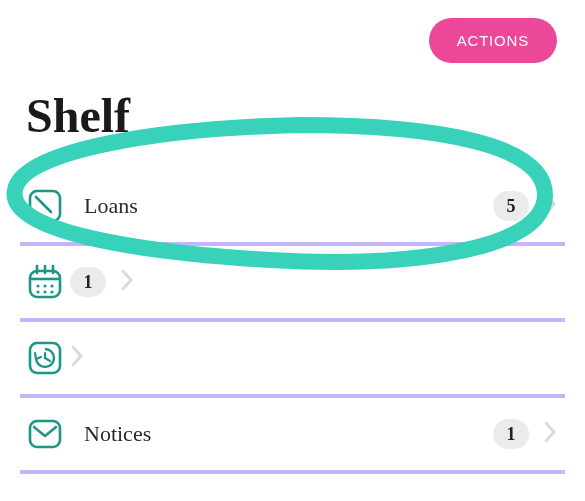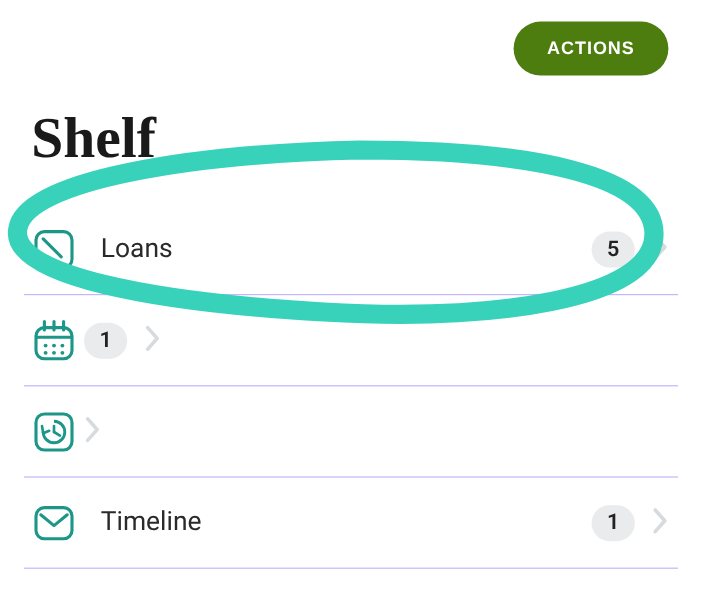--- a/index.html
+++ b/index.html
@@ -8,26 +8,26 @@
     background: #fff;
     width: 585px;
     height: 501px;
     position: relative;
     overflow: hidden;
   }
   .actions-btn {
     position: absolute;
     top: 18px;
     right: 28px;
-    background: #4d7c0f;
+    background: #ec4899;
     color: #fff;
     border: none;
     border-radius: 24px;
     font-size: 15px;
-    font-weight: 700;
+    font-weight: 400;
     letter-spacing: 0.8px;
     padding: 14px 28px;
     cursor: pointer;
   }
   .page-title {
     position: absolute;
     top: 88px;
     left: 26px;
     font-family: Georgia, "Times New Roman", serif;
     font-size: 48px;
@@ -37,23 +37,24 @@
   .list {
     position: absolute;
     top: 170px;
     left: 20px;
     right: 20px;
   }
   .row {
     display: flex;
     align-items: center;
     height: 76px;
-    border-bottom: 1px solid #c4b5fd;
+    border-bottom: 4px solid #c4b5fd;
     padding: 0 8px 0 0;
     cursor: pointer;
+    font-family: Liberation Serif, serif;
   }
   .row:first-child { border-top: none; }
   .row-icon {
     width: 50px;
     display: flex;
     align-items: center;
     justify-content: center;
     flex-shrink: 0;
   }
   .row-label {
@@ -156,21 +157,21 @@
     </span>
   </div>
 
   <div class="row">
     <span class="row-icon">
       <svg width="38" height="38" viewBox="0 0 38 38" fill="none">
         <rect x="4" y="6" width="30" height="26" rx="7" stroke="#1b9687" stroke-width="2.6"></rect>
         <path d="M8 12 L19 21 L30 12" stroke="#1b9687" stroke-width="2.6" fill="none" stroke-linecap="round" stroke-linejoin="round"></path>
       </svg>
     </span>
-    <span class="row-label">Timeline</span>
+    <span class="row-label">Notices</span>
     <span class="badge">1</span>
     <span class="chevron">
       <svg width="14" height="24" viewBox="0 0 14 24" fill="none">
         <path d="M3 3 L11 12 L3 21" stroke="#d7dbde" stroke-width="3" fill="none" stroke-linecap="round" stroke-linejoin="round"></path>
       </svg>
     </span>
   </div>
 
 </div>
 

